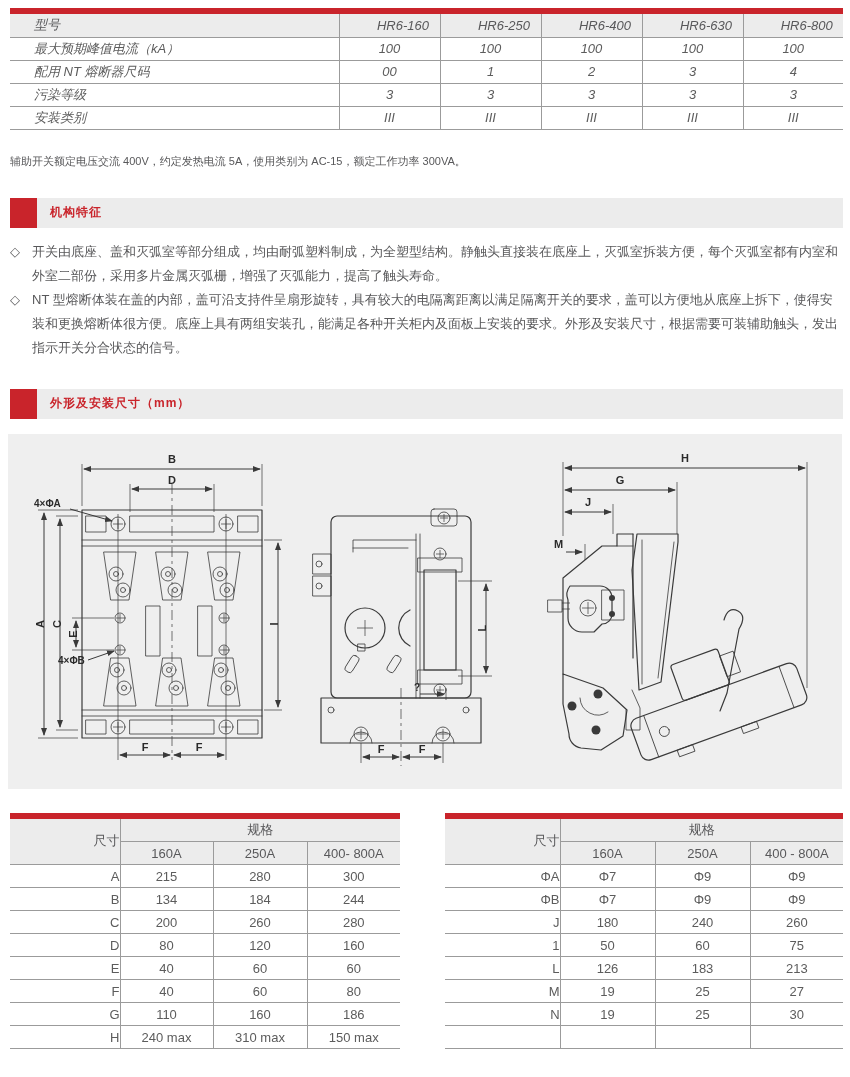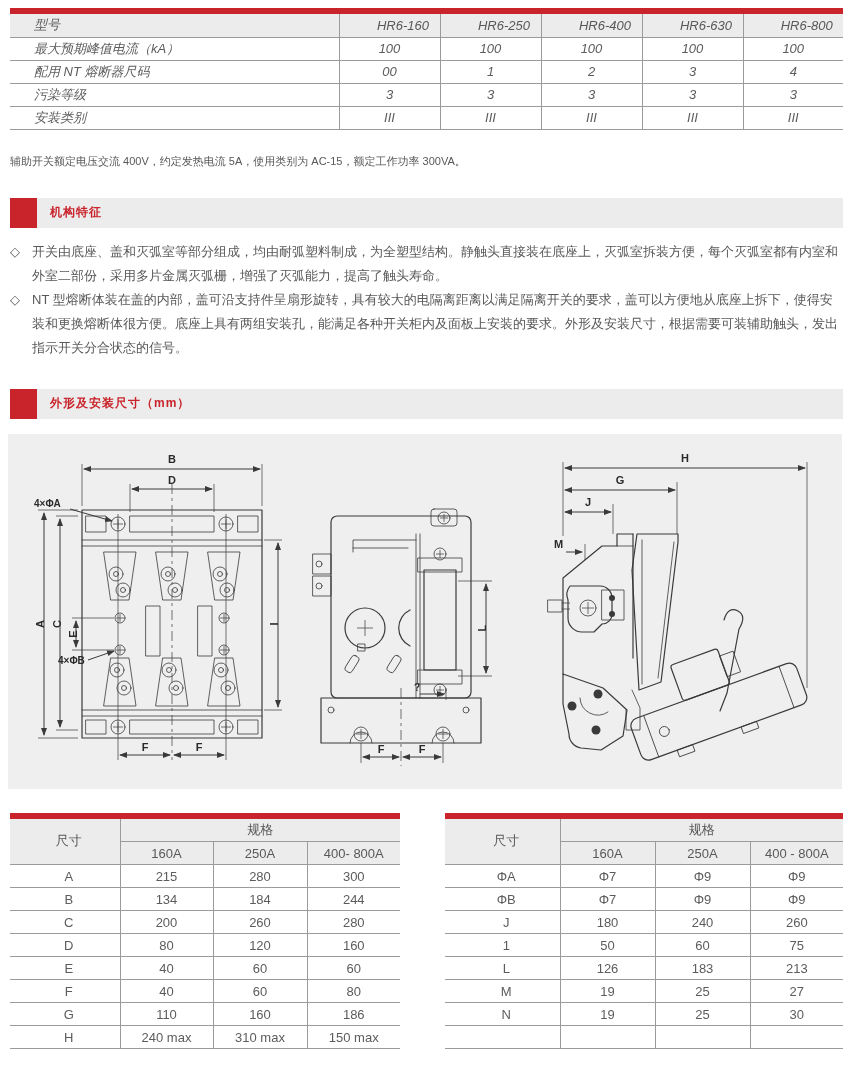--- a/index.html
+++ b/index.html
@@ -41,21 +41,21 @@
   .dt.s{font-size:10px;}
   
   .tables{display:flex; gap:45px; margin:24px 7px 0 10px;}
   .tbar{height:6px; background:var(--accent);}
   table.dtable{border-collapse:collapse; table-layout:fixed; font-size:13px; color:#5c5c5c;}
   table.dtable th, table.dtable td{border:1px solid var(--border); height:23px; padding:0; text-align:center; font-weight:normal;}
   table.dtable thead th{background:var(--bar); color:#58585a;}
   table.dtable tr > *:first-child{border-left:0;}
   table.dtable tr > *:last-child{border-right:0;}
   table.dtable thead tr:first-child > *{border-top:0;}
-  table.dtable tbody td:first-child, table.dtable th.corner{text-align:center; padding-left:8px;}
+  table.dtable tbody td:first-child, table.dtable th.corner{text-align:right; padding-left:8px;}
 </style>
 </head>
 <body>
 
 <div class="topbar"></div>
 
 <table class="spec">
   <colgroup>
       <col style="width:329px">
       <col style="width:101px">

